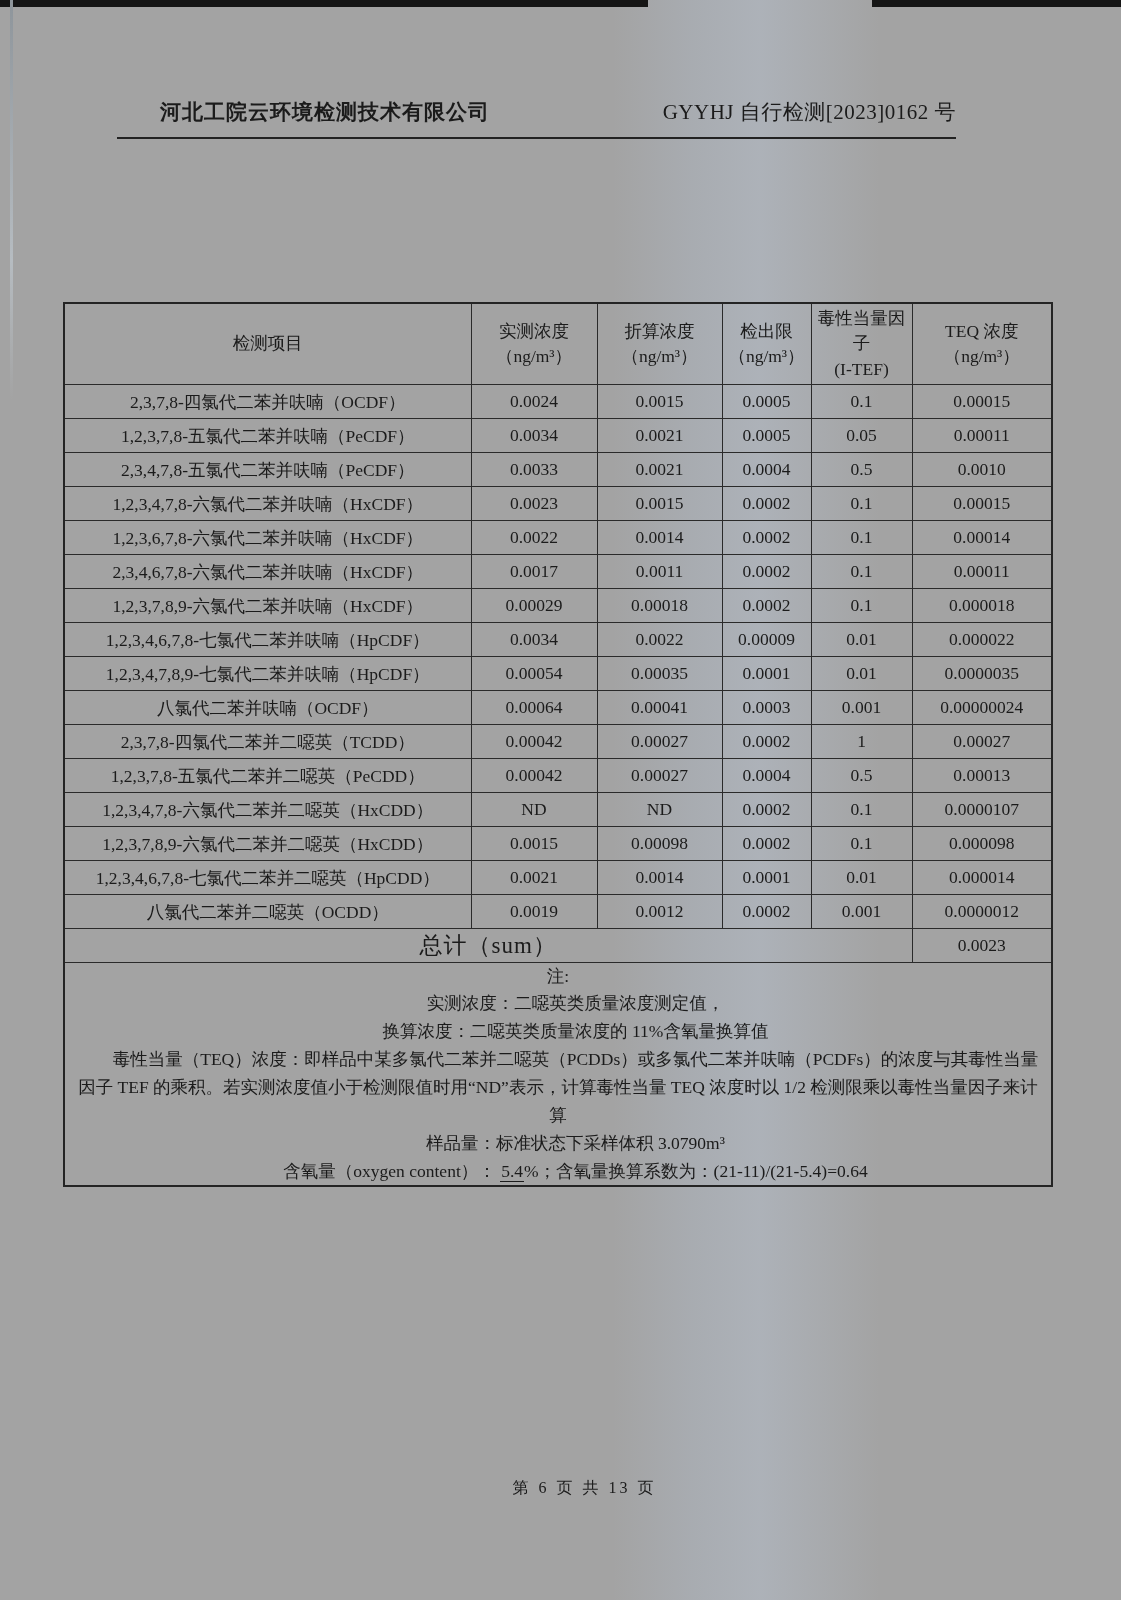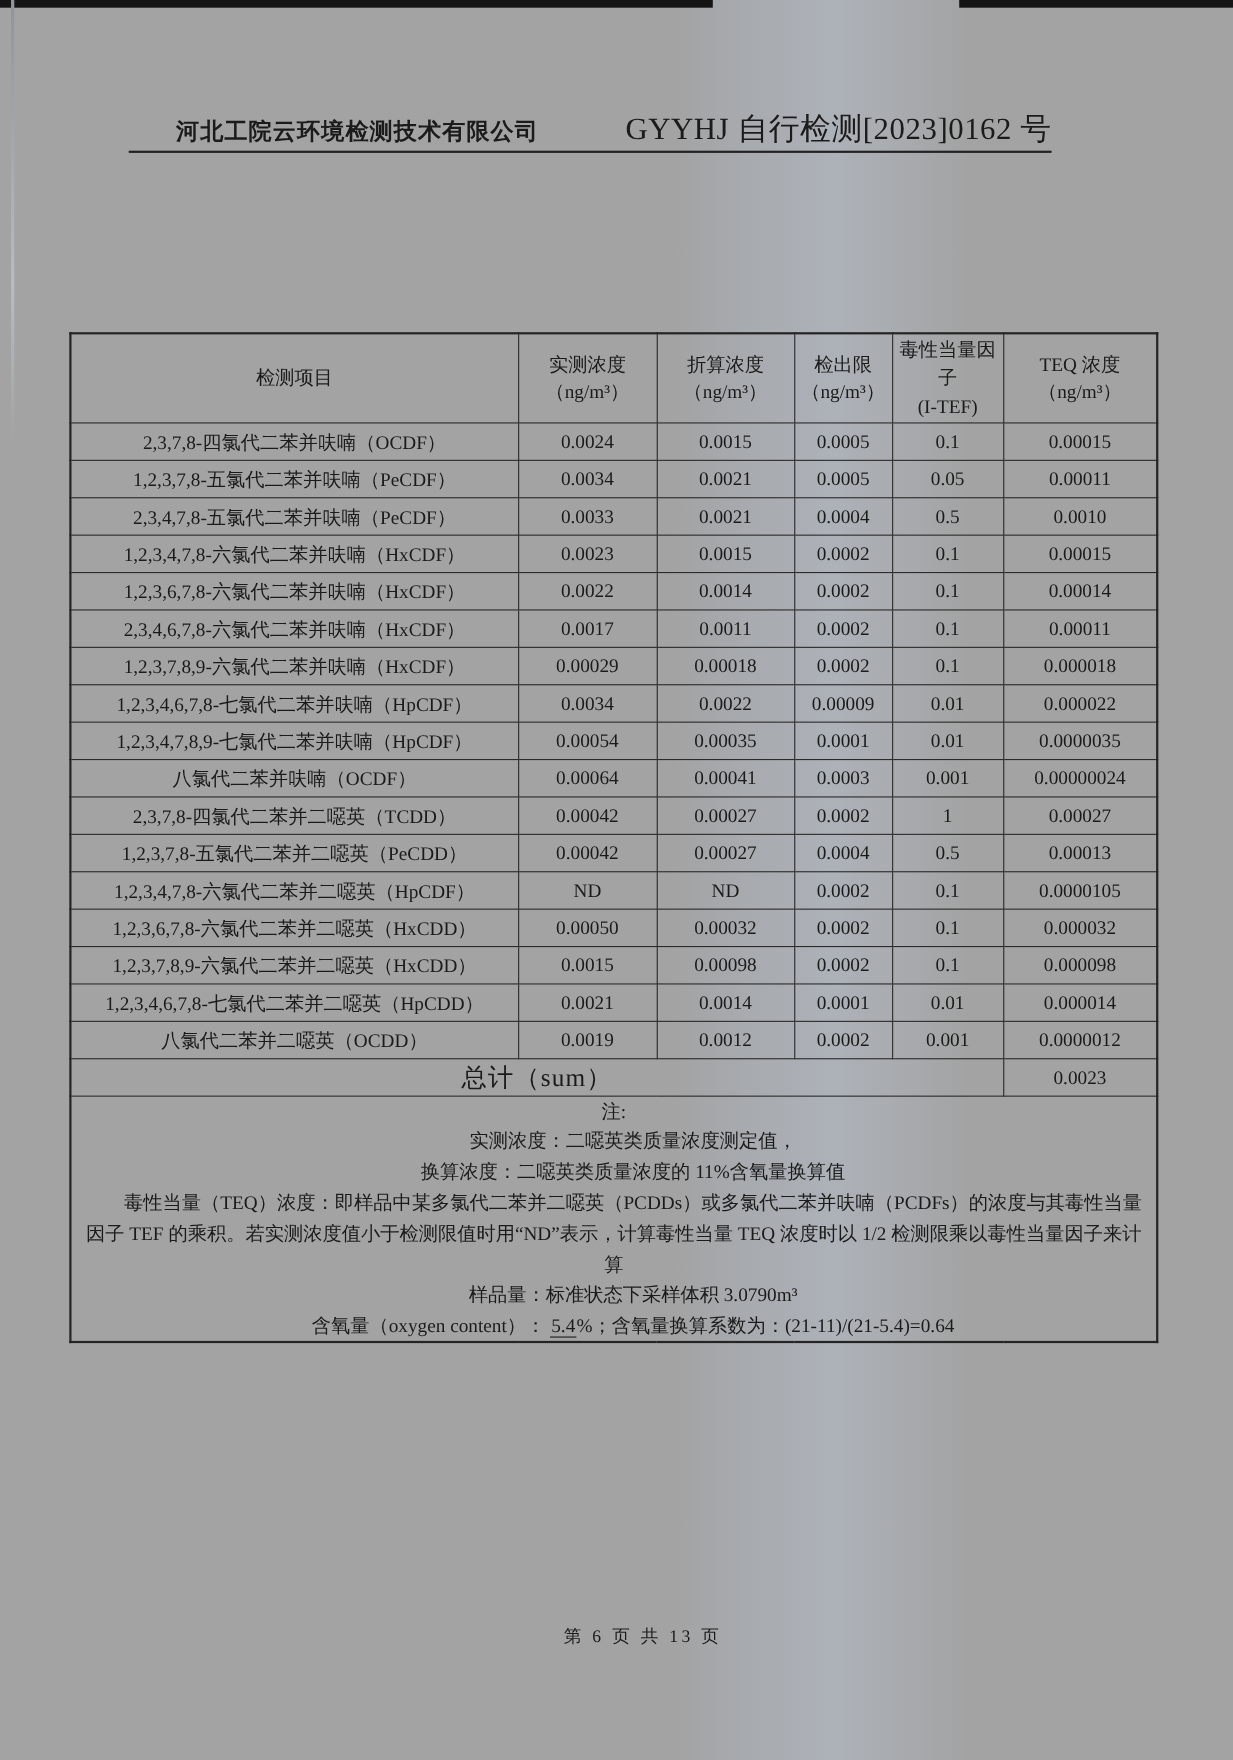--- a/index.html
+++ b/index.html
@@ -26,21 +26,21 @@
   }
   
   .doc-header{
     position:absolute; top:98px; left:118px; width:838px;
     display:flex; justify-content:space-between; align-items:baseline;
   }
   .company{
     font-family:"Liberation Sans","DejaVu Sans",sans-serif;
     font-weight:700; font-size:21px; letter-spacing:1px; padding-left:42px;
   }
-  .report-no{font-size:28px; letter-spacing:.5px;}
+  .report-no{font-size:21px; letter-spacing:.5px;}
   .header-rule{position:absolute; top:137px; left:117px; width:839px; height:2px; background:#222;}
   
   .meta{
     position:absolute; top:188px; left:72px;
     font-family:"Liberation Sans","DejaVu Sans",sans-serif;
     font-weight:700; font-size:18px; line-height:28px;
   }
   
   table.results{
     position:absolute; top:302px; left:63px; width:988px;
@@ -211,34 +211,26 @@
   </tr>
         <tr>
     <td class="c-name">1,2,3,7,8-五氯代二苯并二噁英（PeCDD）</td>
     <td>0.00042</td>
     <td>0.00027</td>
     <td>0.0004</td>
     <td>0.5</td>
     <td>0.00013</td>
   </tr>
         <tr>
-    <td class="c-name">1,2,3,4,7,8-六氯代二苯并二噁英（HpCDF）</td>
+    <td class="c-name">1,2,3,4,7,8-六氯代二苯并二噁英（HxCDD）</td>
     <td>ND</td>
     <td>ND</td>
     <td>0.0002</td>
     <td>0.1</td>
-    <td>0.0000105</td>
-  </tr>
-        <tr>
-    <td class="c-name">1,2,3,6,7,8-六氯代二苯并二噁英（HxCDD）</td>
-    <td>0.00050</td>
-    <td>0.00032</td>
-    <td>0.0002</td>
-    <td>0.1</td>
-    <td>0.000032</td>
+    <td>0.0000107</td>
   </tr>
         <tr>
     <td class="c-name">1,2,3,7,8,9-六氯代二苯并二噁英（HxCDD）</td>
     <td>0.0015</td>
     <td>0.00098</td>
     <td>0.0002</td>
     <td>0.1</td>
     <td>0.000098</td>
   </tr>
         <tr>

